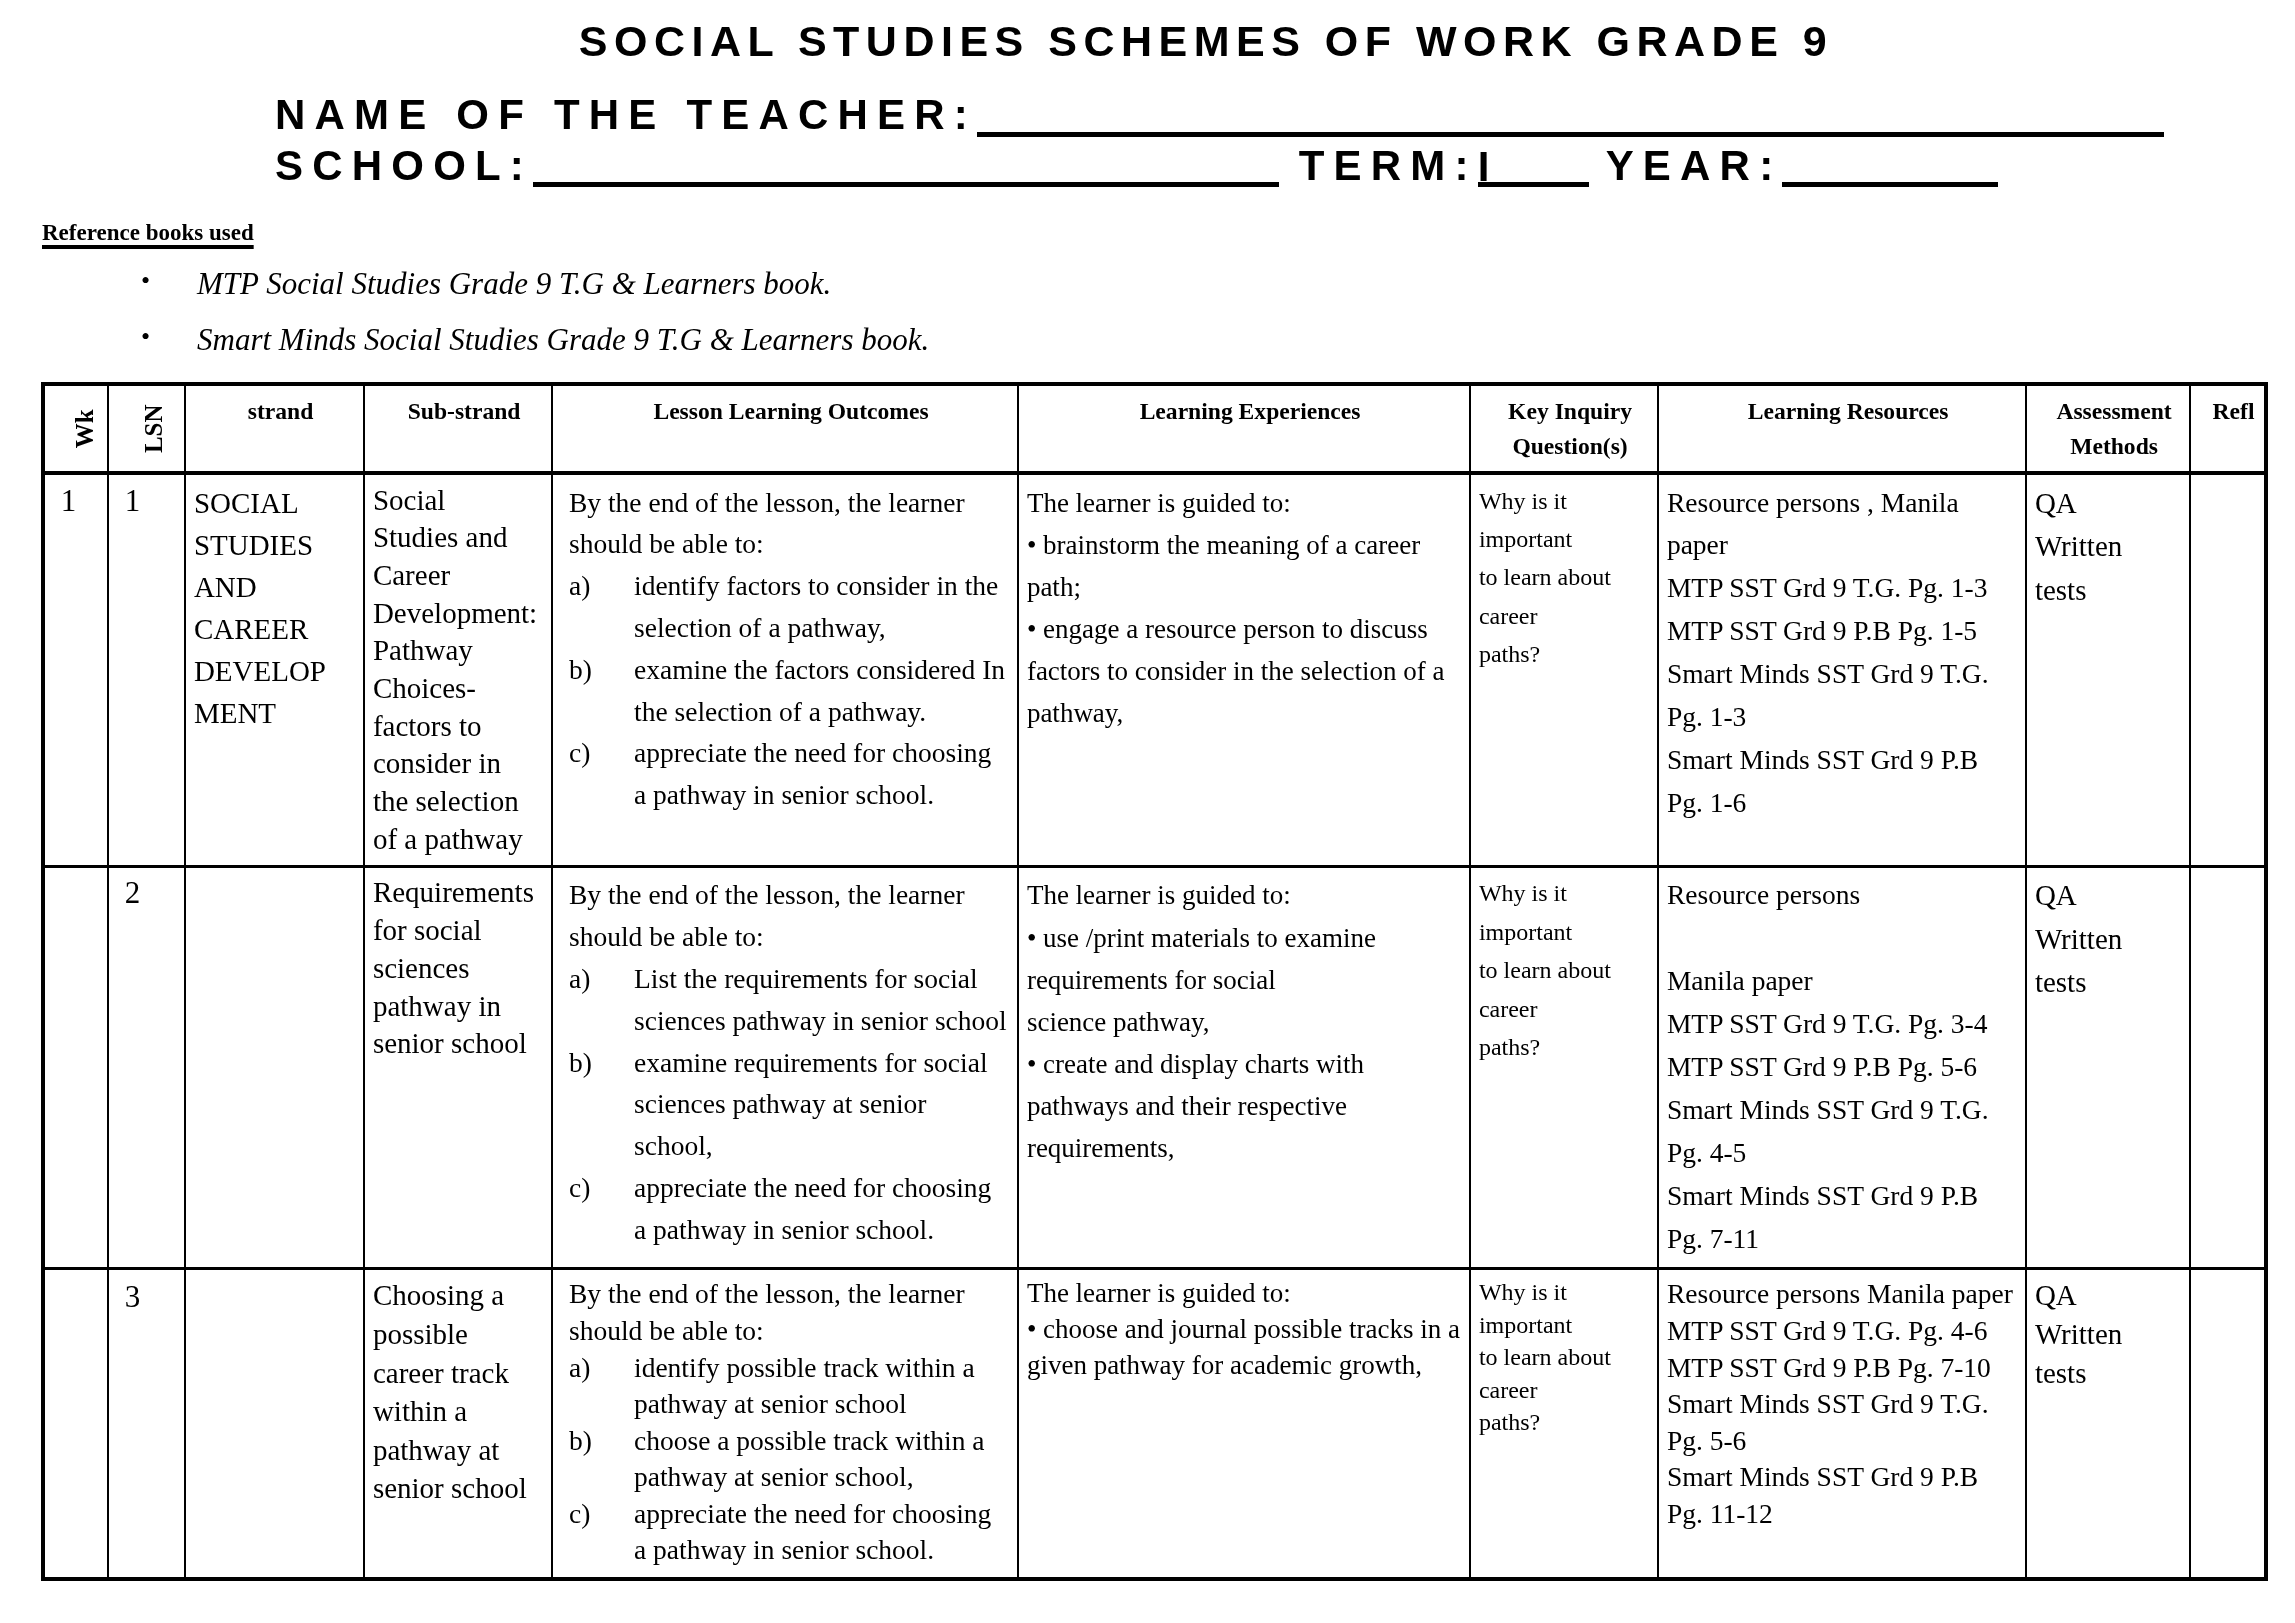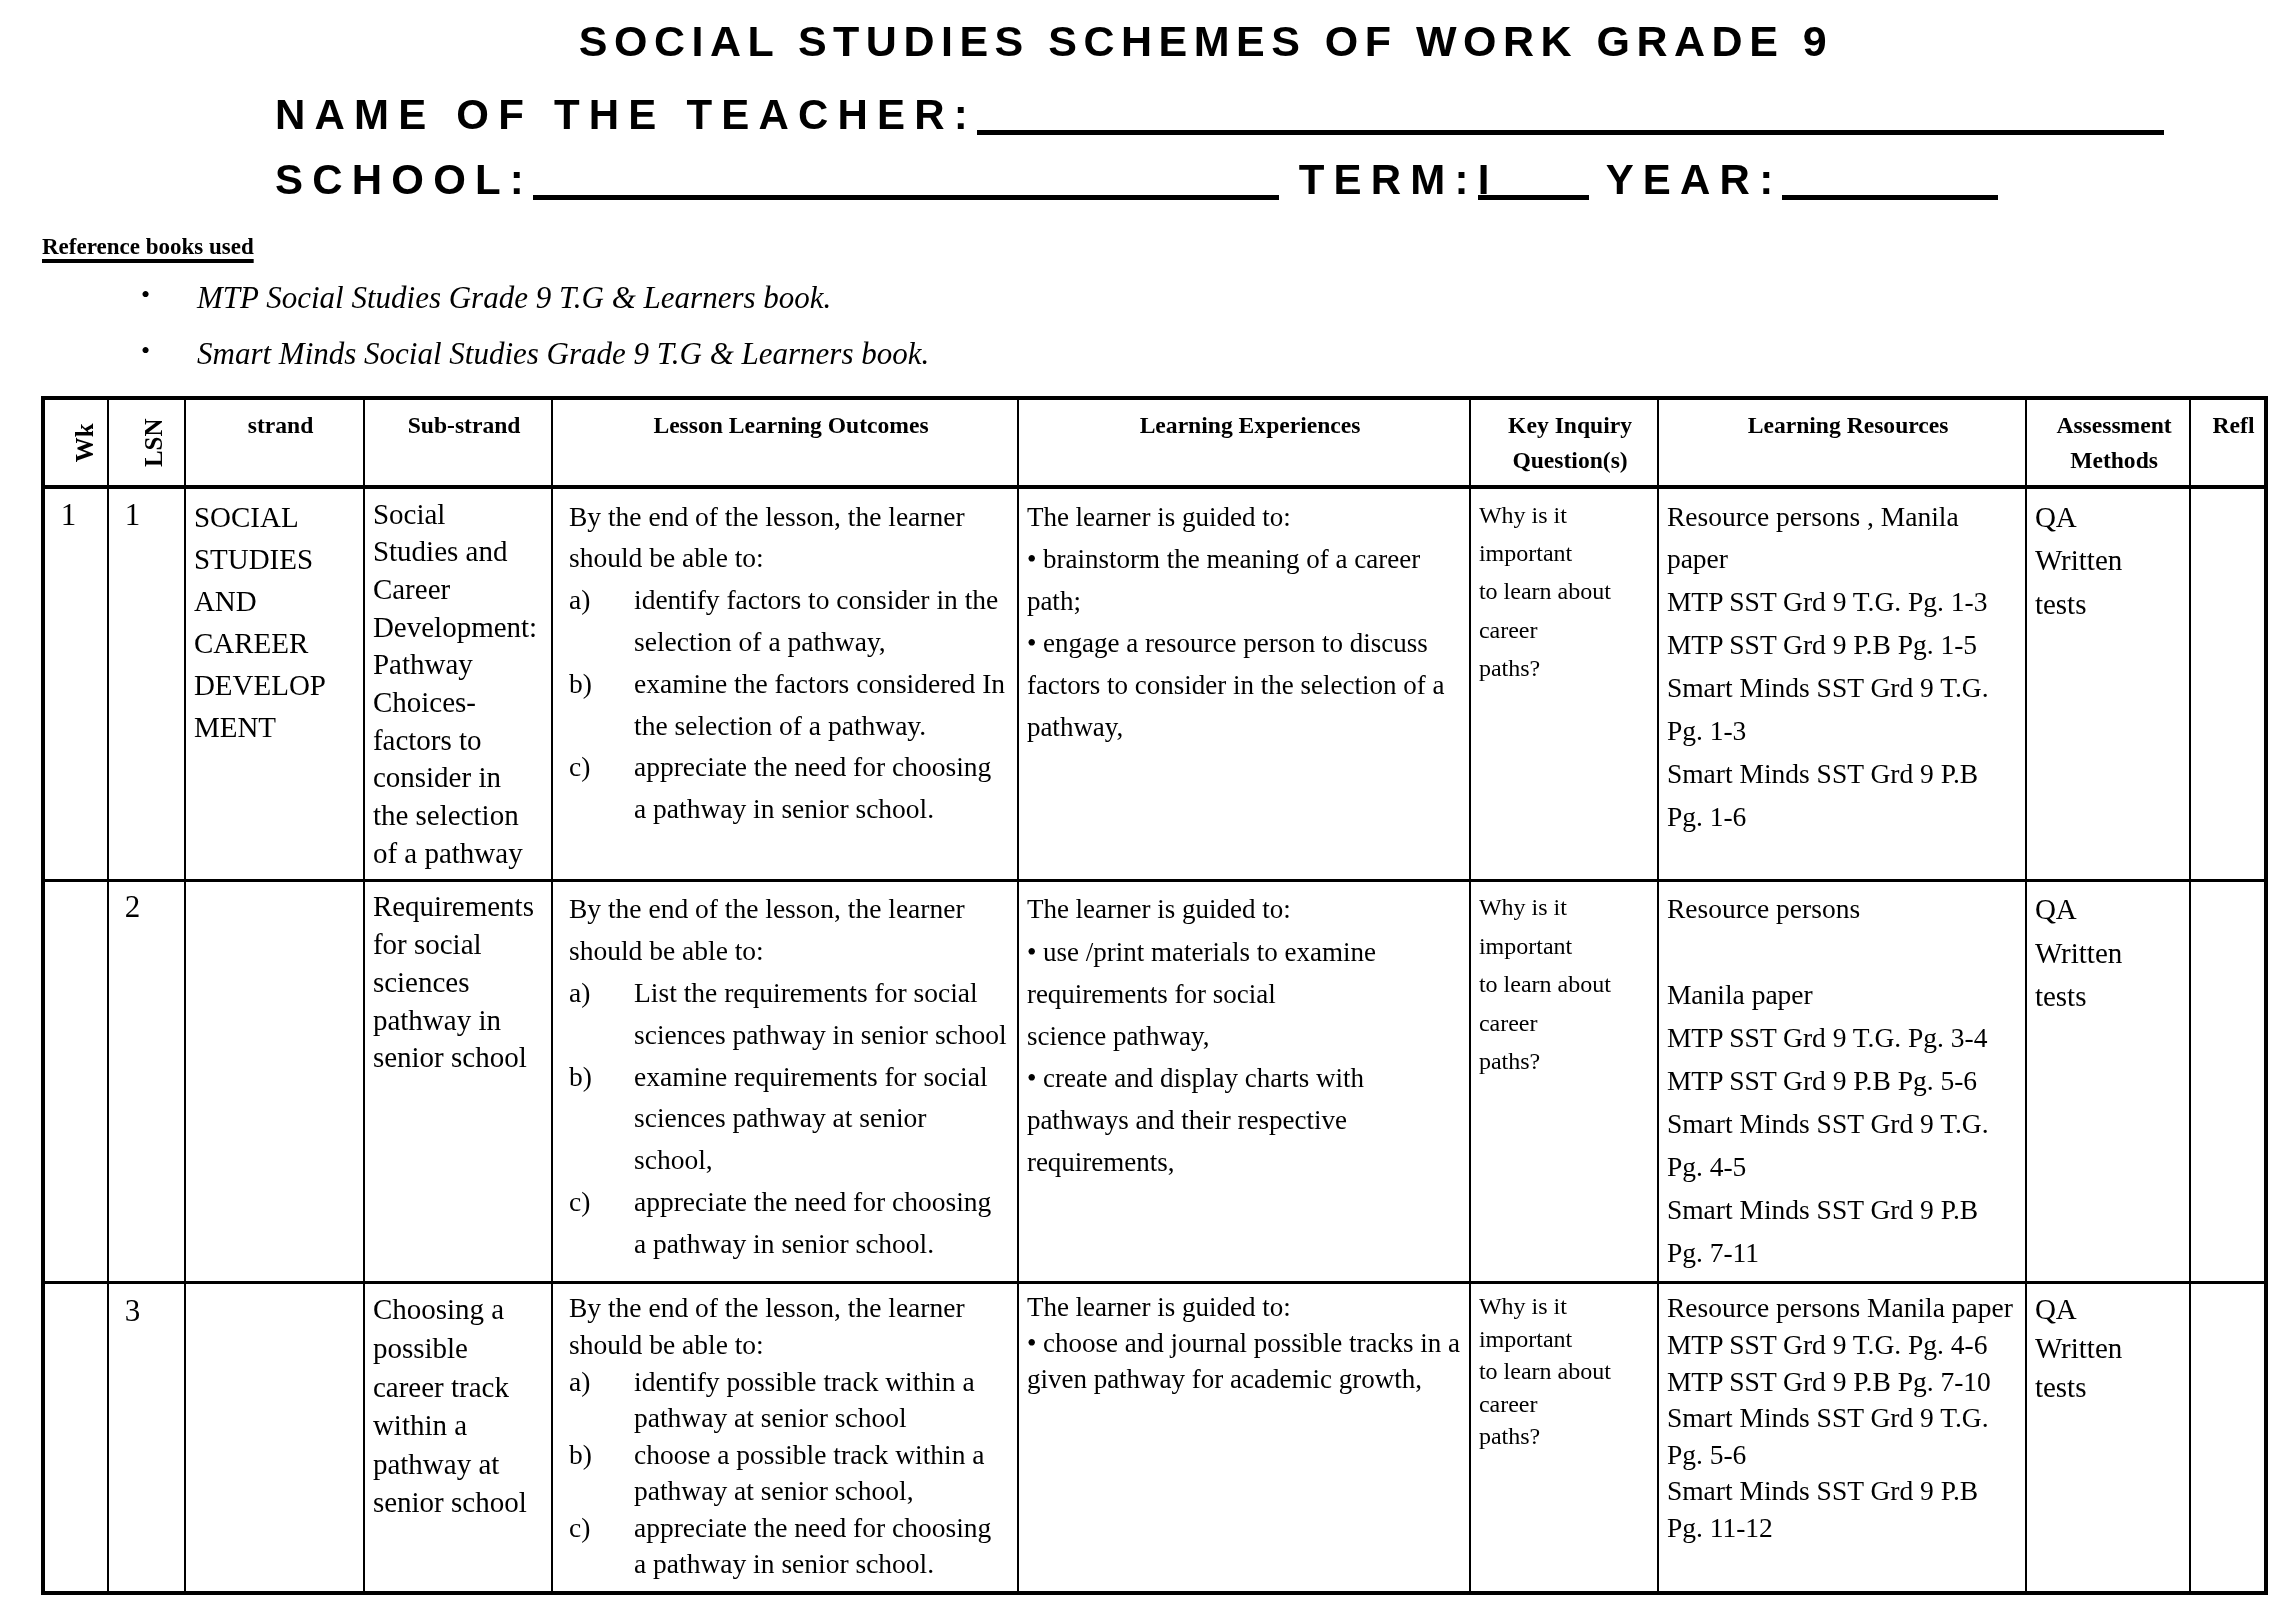--- a/index.html
+++ b/index.html
@@ -18,24 +18,24 @@
     text-align:center;
     font-family:"Liberation Sans","DejaVu Sans",sans-serif;
     font-weight:800;
     font-size:43px;
     letter-spacing:6.5px;
     line-height:1.15;
     white-space:nowrap;
   }
   .fill-line{
     display:flex;
-    align-items:flex-start;
+    align-items:center;
   }
   .teacher-line{ margin:26px 131px 0 275px; }
-  .school-line{ margin:18px 157px 0 275px; }
+  .school-line{ margin:4px 157px 0 275px; }
   .fill-label{
     font-family:"Liberation Sans","DejaVu Sans",sans-serif;
     font-weight:800;
     font-size:42px;
     letter-spacing:9.2px;
     line-height:1.1;
     white-space:nowrap;
   }
   .blank{
     display:inline-block;

